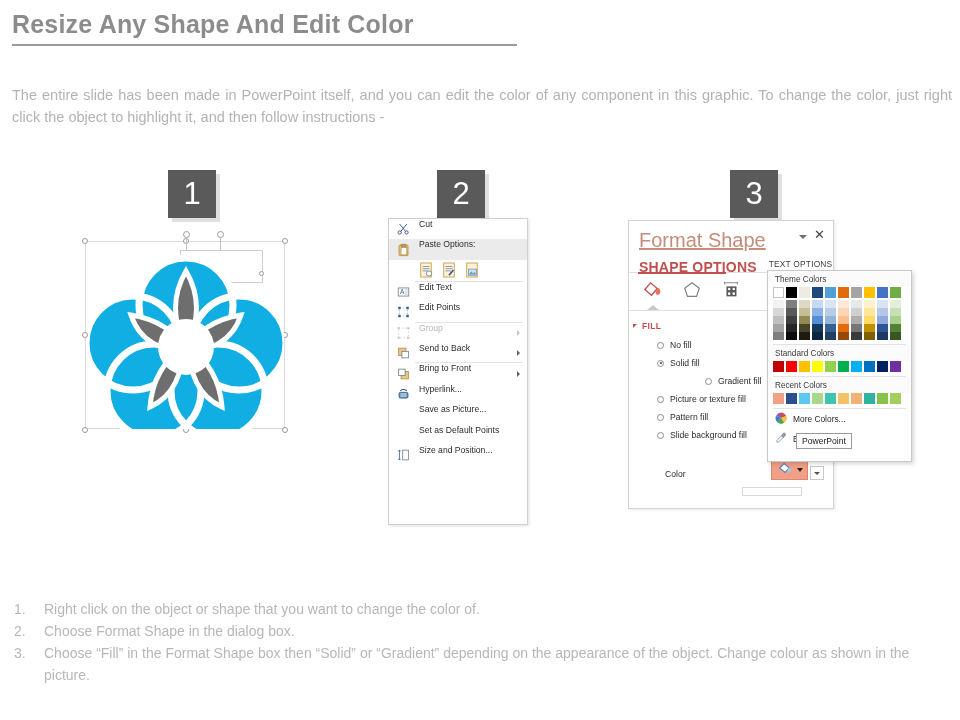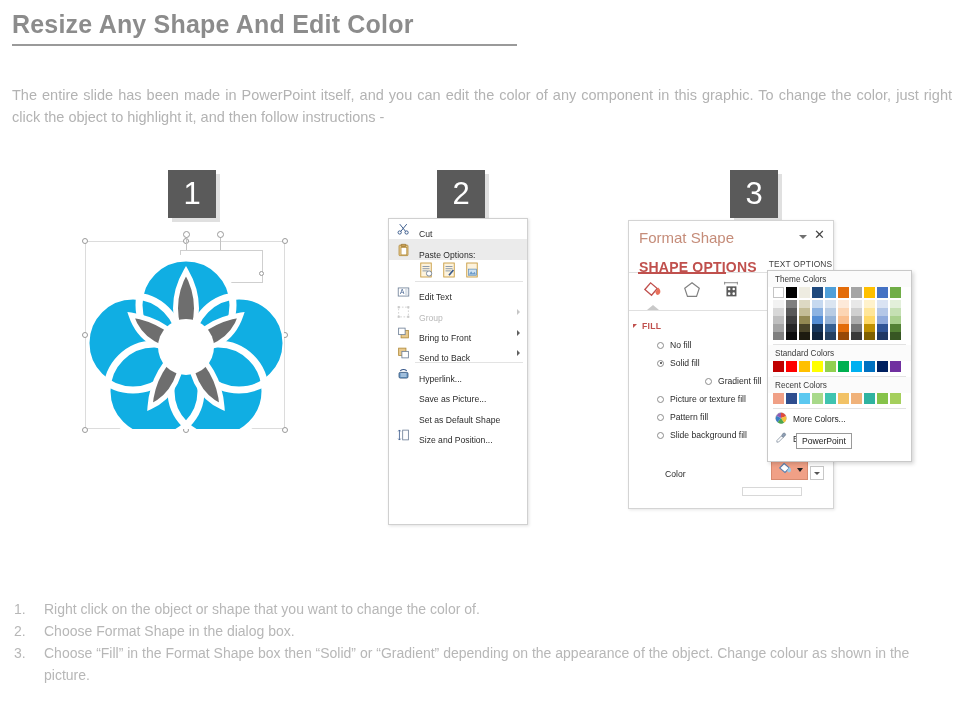--- a/index.html
+++ b/index.html
@@ -63,21 +63,21 @@
   .flower { position: absolute; left: 88px; top: 243px; width: 196px; height: 186px; }
 
   
   .ctxmenu {
     position: absolute; left: 388px; top: 218px; width: 140px; height: 307px;
     background: #ffffff; border: 1px solid #d0d0d0;
     box-shadow: 1px 1px 3px rgba(0,0,0,.12);
     font-size: 8.6px; color: #2b2b2b;
   }
   .mi {
-    position: relative; height: 20.4px; display: flex; align-items: flex-end;
+    position: relative; height: 20.4px; display: flex; align-items: flex-start;
     padding-left: 30px;
   }
   .mi.disabled { color: #b8b8b8; }
   .mi.highlight { background: #f8d9d0; }
   .mi.paste-head { background: #ebebeb; }
   .mi .ico {
     position: absolute; left: 8px; top: 50%; transform: translateY(-50%);
     width: 13px; height: 13px;
   }
   .mi .arrow {
@@ -95,21 +95,21 @@
   .paste-icons .sep-l { position:absolute; left:26px; right:4px; bottom:0; height:1px; background:#e3e3e3; }
 
   
   .fmtpane {
     position: absolute; left: 628px; top: 220px; width: 206px; height: 289px;
     background: #ffffff; border: 1px solid #d4d4d4;
     box-shadow: 1px 1px 3px rgba(0,0,0,.10);
   }
   .fmt-title {
     position: absolute; left: 10px; top: 8px;
-    font-size: 15px; color: #c58c79;
+    font-size: 20px; color: #c58c79; text-decoration: underline;
   }
   .fmt-chev {
     position:absolute; right:26px; top:14px; width:0; height:0;
     border-top: 4px solid #707070; border-left: 4px solid transparent; border-right: 4px solid transparent;
   }
   .fmt-close {
     position:absolute; right:8px; top:7px; font-size: 13px; color:#444; line-height:13px;
   }
   .fmt-tabs { position: absolute; left: 10px; top: 38px; display: flex; gap: 12px; }
   .tab-a { font-size: 14px; font-weight: bold; color: #c0504d; letter-spacing:.2px; }
@@ -290,75 +290,88 @@
       <span class="ico">
         <svg viewBox="0 0 16 16" width="13" height="13">
             <rect x="1.5" y="3" width="13" height="10" fill="#fff" stroke="#6b7d95" stroke-width="1"></rect>
             <text x="3.6" y="11" font-size="8" fill="#3b5b8c" font-family="Liberation Sans, sans-serif">A</text>
             <path d="M10 5.5h3M10 8h3M10 10.5h3" stroke="#9fb2c8" stroke-width="1"></path>
           </svg>
       </span>
       <span>Edit Text</span>
     </div>
 
+    <div class="mi">
+      <span class="ico">
+        <svg viewBox="0 0 16 16" width="13" height="13">
+            <path d="M3 3 L13 3 L13 13 L3 13 Z" fill="none" stroke="#8fa8c4" stroke-width="1" stroke-dasharray="2 2"></path>
+            <rect x="1.5" y="1.5" width="3" height="3" fill="#3b5b8c"></rect>
+            <rect x="11.5" y="1.5" width="3" height="3" fill="#3b5b8c"></rect>
+            <rect x="1.5" y="11.5" width="3" height="3" fill="#3b5b8c"></rect>
+            <rect x="11.5" y="11.5" width="3" height="3" fill="#3b5b8c"></rect>
+          </svg>
+      </span>
+      <span>Edit Points</span>
+      <span class="sep-l"></span>
+    </div>
 
     <div class="mi disabled">
       <span class="ico">
         <svg viewBox="0 0 16 16" width="13" height="13">
             <rect x="2" y="2" width="12" height="12" fill="none" stroke="#c9c9c9" stroke-width="1" stroke-dasharray="2 2"></rect>
             <rect x="0.8" y="0.8" width="2.6" height="2.6" fill="#c9c9c9"></rect>
             <rect x="12.6" y="0.8" width="2.6" height="2.6" fill="#c9c9c9"></rect>
             <rect x="0.8" y="12.6" width="2.6" height="2.6" fill="#c9c9c9"></rect>
             <rect x="12.6" y="12.6" width="2.6" height="2.6" fill="#c9c9c9"></rect>
           </svg>
       </span>
       <span>Group</span>
       <span class="arrow" style="border-left-color:#c6c6c6;"></span>
     </div>
 
     <div class="mi">
       <span class="ico">
         <svg viewBox="0 0 16 16" width="13" height="13">
-            <rect x="5" y="5" width="9" height="9" fill="#e8c98c" stroke="#b08a3a" stroke-width="1"></rect>
-            <rect x="2" y="2" width="8" height="8" fill="#ffffff" stroke="#6b7d95" stroke-width="1"></rect>
-          </svg>
-      </span>
-      <span>Bring to Front</span>
-      <span class="arrow"></span>
-    </div>
-
-    <div class="mi">
-      <span class="ico">
-        <svg viewBox="0 0 16 16" width="13" height="13">
             <rect x="2" y="2" width="9" height="9" fill="#e8c98c" stroke="#b08a3a" stroke-width="1"></rect>
             <rect x="6" y="6" width="8" height="8" fill="#ffffff" stroke="#6b7d95" stroke-width="1"></rect>
           </svg>
       </span>
       <span>Send to Back</span>
       <span class="arrow"></span>
       <span class="sep-l"></span>
     </div>
 
     <div class="mi">
       <span class="ico">
         <svg viewBox="0 0 16 16" width="13" height="13">
+            <rect x="5" y="5" width="9" height="9" fill="#e8c98c" stroke="#b08a3a" stroke-width="1"></rect>
+            <rect x="2" y="2" width="8" height="8" fill="#ffffff" stroke="#6b7d95" stroke-width="1"></rect>
+          </svg>
+      </span>
+      <span>Bring to Front</span>
+      <span class="arrow"></span>
+    </div>
+
+    <div class="mi">
+      <span class="ico">
+        <svg viewBox="0 0 16 16" width="13" height="13">
             <path d="M4 4 Q8 1 12 4" fill="none" stroke="#3b5b8c" stroke-width="1.3"></path>
             <rect x="2.5" y="6" width="11" height="7" rx="1.5" fill="#6d9bc8" stroke="#2f4f78" stroke-width="1"></rect>
             <path d="M4.5 8h7M4.5 10.5h7" stroke="#ffffff" stroke-width=".9"></path>
           </svg>
       </span>
       <span>Hyperlink...</span>
     </div>
 
     <div class="mi">
       <span>Save as Picture...</span>
     </div>
 
     <div class="mi">
-      <span>Set as Default Shape</span>
+      <span>Set as Default Points</span>
     </div>
 
     <div class="mi">
       <span class="ico">
         <svg viewBox="0 0 16 16" width="13" height="13">
             <path d="M3 2 L3 14 M1.5 3.5 L3 1.8 L4.5 3.5 M1.5 12.5 L3 14.2 L4.5 12.5" stroke="#3b5b8c" stroke-width="1" fill="none"></path>
             <rect x="7" y="2" width="7" height="12" fill="#ffffff" stroke="#6b7d95" stroke-width="1"></rect>
           </svg>
       </span>
       <span>Size and Position...</span>

